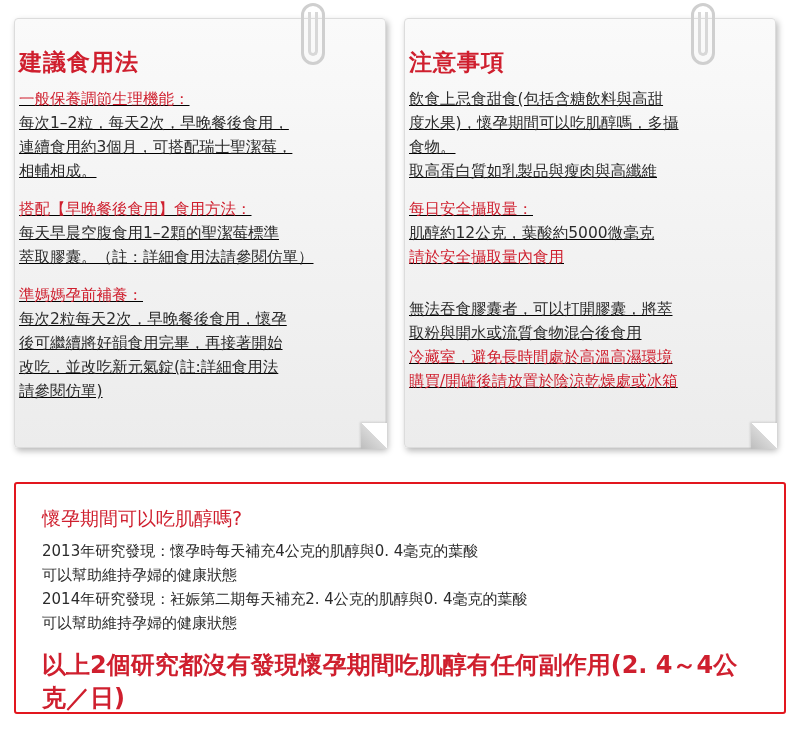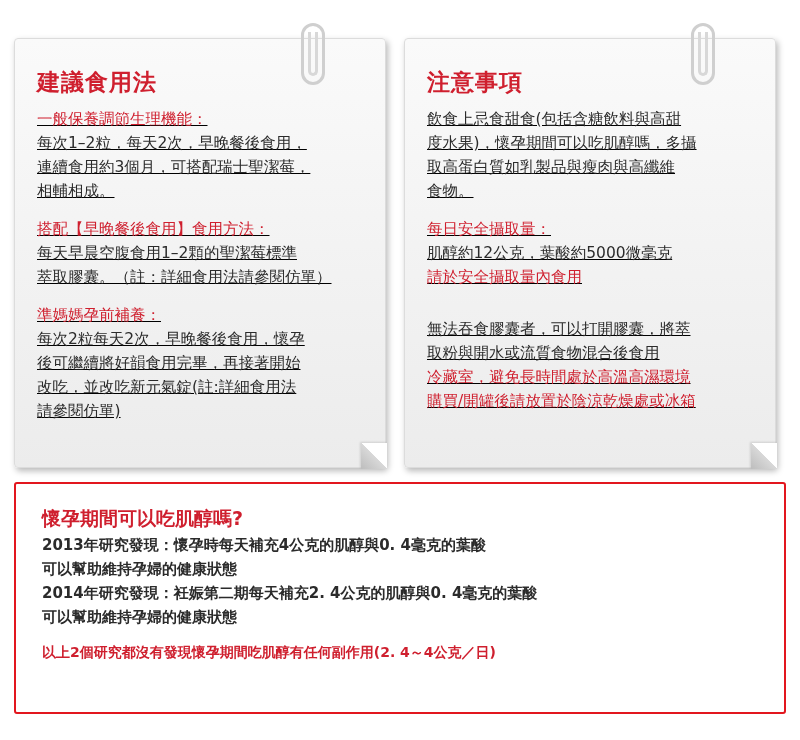--- a/index.html
+++ b/index.html
@@ -27,23 +27,22 @@
   }
   .card {
     position: relative;
     width: 372px;
     min-height: 430px;
     background: #f4f4f4;
     background: linear-gradient(180deg, #fafafa 0%, #f2f2f2 55%, #ececec 100%);
     border: 1px solid #dcdcdc;
     border-radius: 4px;
     box-shadow: 2px 3px 6px rgba(0,0,0,0.28);
-    padding: 30px 20px 18px 22px;
-    box-sizing: border-box;
-    margin-top: 20px;
+    padding: 30px 20px 18px 4px;
+    box-sizing: border-box;
   }
   .card::after {
     content: "";
     position: absolute;
     right: -2px;
     bottom: -2px;
     width: 26px;
     height: 26px;
     background: linear-gradient(225deg, #ffffff 0%, #ffffff 48%, #d8d8d8 50%, #bdbdbd 100%);
     box-shadow: -1px -1px 2px rgba(0,0,0,0.12);
@@ -111,34 +110,33 @@
     height: 232px;
     border: 2px solid #e2161e;
     border-radius: 3px;
     box-sizing: border-box;
     padding: 22px 26px;
     background: #ffffff;
   }
   .redbox-title {
     color: #cf1f2e;
     font-size: 19px;
-    font-weight: bold;
-    margin: 0 0 2px 0;
+    font-weight: normal;
+    margin: 0 0 8px 0;
     line-height: 1.3;
   }
   .redbox-line {
     color: #2b2b2b;
     font-size: 15px;
     line-height: 1.6;
     margin: 0;
-    font-weight: bold;
   }
   .redbox-footer {
     color: #cf1f2e;
-    font-size: 14px;
+    font-size: 24px;
     font-weight: bold;
     line-height: 1.4;
     margin: 14px 0 0 0;
   }
 </style>
 </head>
 <body>
 
 <div class="page">
 
@@ -176,22 +174,22 @@
     <div class="card">
       <div class="clip">
         <div class="outer"></div>
         <div class="inner"></div>
       </div>
       <h2 class="card-title">注意事項</h2>
 
       <div class="block">
         <p class="body-text">飲食上忌食甜食(包括含糖飲料與高甜</p>
         <p class="body-text">度水果)，懷孕期間可以吃肌醇嗎，多攝</p>
+        <p class="body-text">食物。</p>
         <p class="body-text">取高蛋白質如乳製品與瘦肉與高纖維</p>
-        <p class="body-text">食物。</p>
       </div>
 
       <div class="block">
         <p class="sub-head">每日安全攝取量：</p>
         <p class="body-text">肌醇約12公克，葉酸約5000微毫克</p>
         <p class="sub-head">請於安全攝取量內食用</p>
       </div>
 
       <div class="spacer"></div>
 

